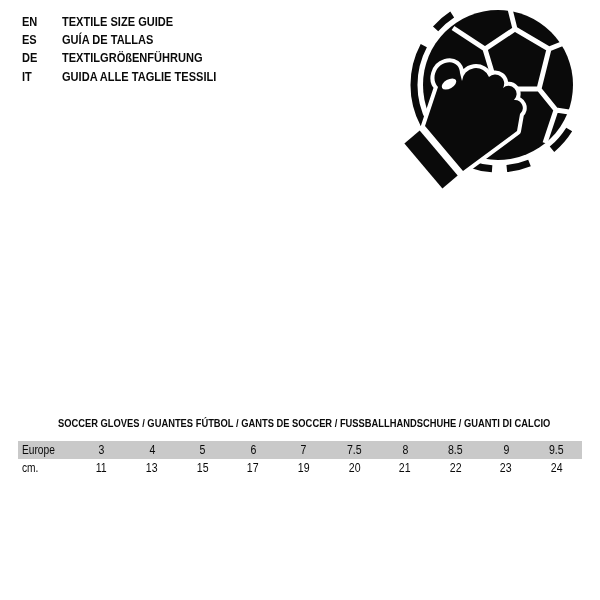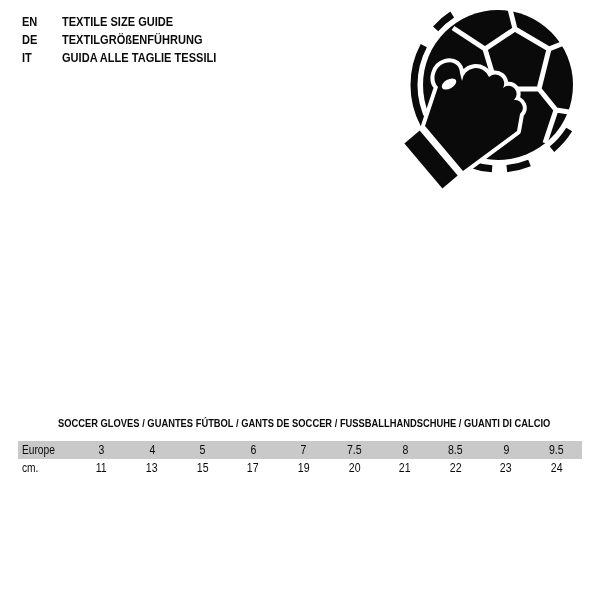--- a/index.html
+++ b/index.html
@@ -35,20 +35,24 @@
 </style>
 </head>
 <body style="--ink: #0a0a0a; --bg: #ffffff; --tableHeaderBg: #c9c9c9;">
 
 <div class="canvas">
 
   <div class="lang-list">
     <div class="lang-row">
       <span class="lang-code"><span class="cond">EN</span></span>
       <span class="cond">TEXTILE SIZE GUIDE</span>
+    </div>
+    <div class="lang-row">
+      <span class="lang-code"><span class="cond">ES</span></span>
+      <span class="cond">GUÍA DE TALLAS</span>
     </div>
     <div class="lang-row">
       <span class="lang-code"><span class="cond">DE</span></span>
       <span class="cond">TEXTILGRÖßENFÜHRUNG</span>
     </div>
     <div class="lang-row">
       <span class="lang-code"><span class="cond">IT</span></span>
       <span class="cond">GUIDA ALLE TAGLIE TESSILI</span>
     </div>
   </div>

